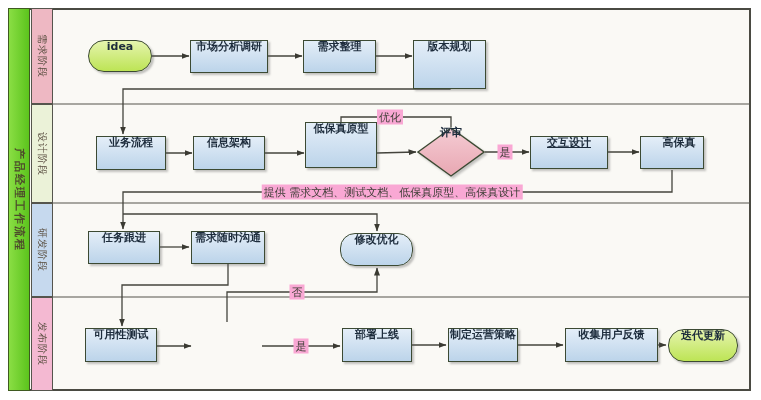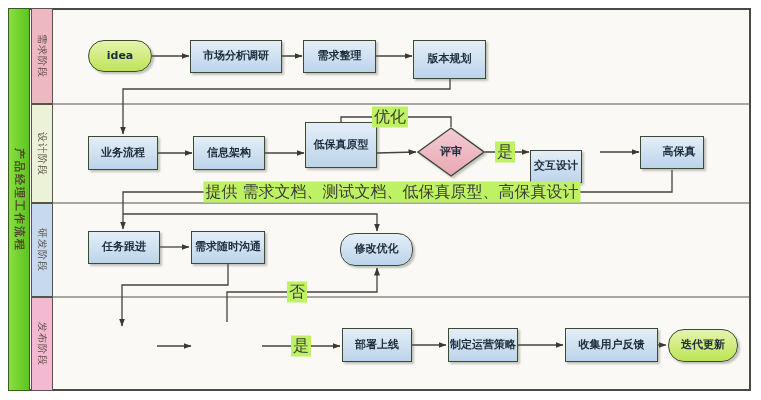--- a/index.html
+++ b/index.html
@@ -11,32 +11,32 @@
             background:linear-gradient(90deg,#8ade44,#5cc41d);
             border:1px solid #3f5a20;box-sizing:border-box;z-index:2;}
   #labelcol{position:absolute;left:31px;top:8px;width:22px;height:383px;z-index:2;}
   .lane-cell{position:absolute;left:0;width:22px;border:1px solid #55554d;box-sizing:border-box;}
   .vtext{position:absolute;left:50%;top:50%;transform:translate(-50%,-50%) rotate(90deg);
          white-space:nowrap;font-size:10px;color:#5c5143;letter-spacing:1px;}
   #title-text{font-size:11px;font-weight:bold;color:#4d4a2c;letter-spacing:2px;}
   #edges-svg{position:absolute;left:0;top:0;width:761px;height:400px;z-index:3;pointer-events:none;}
   .edge{fill:none;stroke:#44443c;stroke-width:1.3;}
   .divider{stroke:#55554d;stroke-width:1.2;}
-  .node{position:absolute;display:flex;align-items:center;justify-content:center;
+  .node{position:absolute;display:flex;align-items:flex-start;justify-content:center;
         font-size:11px;font-weight:600;color:#1d2c3c;text-align:center;z-index:4;
         box-sizing:border-box;line-height:1.1;}
   .node-box{background:linear-gradient(#e4eef8,#bcd4ea);border:1.5px solid #3c4a33;
             box-shadow:2px 2px 2px rgba(90,90,90,.35);}
   .node-stadium{background:linear-gradient(#e5f4ae,#bde455);border:1.5px solid #3c4a33;
                 border-radius:16px;box-shadow:2px 2px 2px rgba(90,90,90,.35);}
   .node-diamond{background:transparent;}
   .node-diamond svg{position:absolute;left:0;top:0;filter:drop-shadow(2px 2px 1px rgba(90,90,90,.35));}
   .node-diamond span{position:relative;z-index:1;}
-  .edge-label{position:absolute;transform:translate(-50%,-50%);background:#bef264;
-              padding:0 2px;font-size:16px;color:#3d3d35;white-space:nowrap;z-index:5;}
+  .edge-label{position:absolute;transform:translate(-50%,-50%);background:#f9a8d4;
+              padding:0 2px;font-size:11px;color:#3d3d35;white-space:nowrap;z-index:5;}
 </style>
 </head>
 <body>
 
 <div id="root">
   <div id="frame"></div>
   <div id="greenbar">
     <span class="vtext" id="title-text">产品经理工作流程</span>
   </div>
   <div id="labelcol">
@@ -88,64 +88,67 @@
       </g>
   </svg>
 <div class="edge-label" style="left: 505px; top: 152px;">是</div>
     <div class="edge-label" style="left: 390px; top: 117px;">优化</div>
     <div class="edge-label" style="left: 392px; top: 192px;">提供 需求文档、测试文档、低保真原型、高保真设计</div>
     <div class="edge-label" style="left: 301px; top: 346px;">是</div>
     <div class="edge-label" style="left: 297px; top: 292px;">否</div>
     <div class="node node-stadium" style="left: 88px; top: 40px; width: 64px; height: 32px;">
       <span>idea</span>
     </div>
-    <div class="node node-box" style="left: 190px; top: 40px; width: 92px; height: 33px;">
+    <div class="node node-box" style="left: 190px; top: 40px; width: 78px; height: 33px;">
       <span>市场分析调研</span>
     </div>
     <div class="node node-box" style="left: 303px; top: 40px; width: 73px; height: 33px;">
       <span>需求整理</span>
     </div>
-    <div class="node node-box" style="left: 413px; top: 40px; width: 73px; height: 39px;">
+    <div class="node node-box" style="left: 413px; top: 40px; width: 73px; height: 49px;">
       <span>版本规划</span>
     </div>
-    <div class="node node-box" style="left: 88px; top: 136px; width: 70px; height: 34px;">
+    <div class="node node-box" style="left: 96px; top: 136px; width: 70px; height: 34px;">
       <span>业务流程</span>
     </div>
     <div class="node node-box" style="left: 193px; top: 136px; width: 72px; height: 34px;">
       <span>信息架构</span>
     </div>
     <div class="node node-box" style="left: 305px; top: 122px; width: 72px; height: 46px;">
       <span>低保真原型</span>
     </div>
     <div class="node node-diamond" style="left: 417px; top: 127px; width: 68px; height: 50px;">
       <svg width="68" height="50">
         <defs>
           <linearGradient id="dg-review" x1="0" y1="0" x2="0" y2="1">
             <stop offset="0%" stop-color="#f5ccd4"></stop>
             <stop offset="100%" stop-color="#e8a7b2"></stop>
           </linearGradient>
         </defs>
         <polygon points="1,25 34,1 67,25 34,49" fill="url(#dg-review)" stroke="#3c4a33" stroke-width="1.4"></polygon>
       </svg>
       <span>评审</span>
     </div>
-    <div class="node node-box" style="left: 530px; top: 150px; width: 52px; height: 33px;">
+    <div class="node node-box" style="left: 530px; top: 136px; width: 78px; height: 33px; text-decoration: underline;">
       <span>交互设计</span>
     </div>
     <div class="node node-box" style="left: 640px; top: 136px; width: 64px; height: 33px; padding-left: 14px;">
       <span>高保真</span>
     </div>
     <div class="node node-box" style="left: 88px; top: 231px; width: 72px; height: 33px;">
       <span>任务跟进</span>
     </div>
     <div class="node node-box" style="left: 191px; top: 231px; width: 74px; height: 33px;">
       <span>需求随时沟通</span>
     </div>
     <div class="node node-box" style="left: 340px; top: 233px; width: 73px; height: 33px; border-radius: 15px;">
       <span>修改优化</span>
+    </div>
+    <div class="node node-box" style="left: 85px; top: 328px; width: 72px; height: 34px;">
+      <span>可用性测试</span>
     </div>
     <div class="node node-box" style="left: 342px; top: 328px; width: 70px; height: 34px;">
       <span>部署上线</span>
     </div>
     <div class="node node-box" style="left: 448px; top: 328px; width: 70px; height: 34px;">
       <span>制定运营策略</span>
     </div>
     <div class="node node-box" style="left: 565px; top: 328px; width: 93px; height: 34px;">
       <span>收集用户反馈</span>
     </div>

